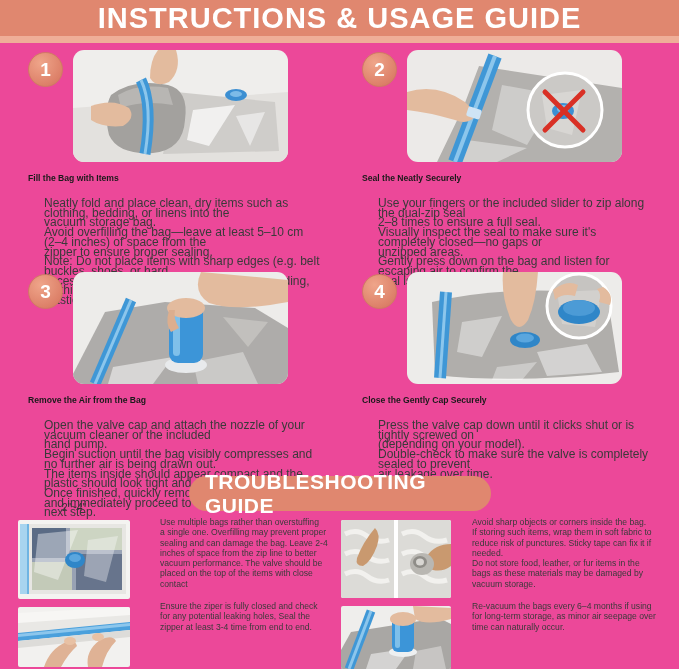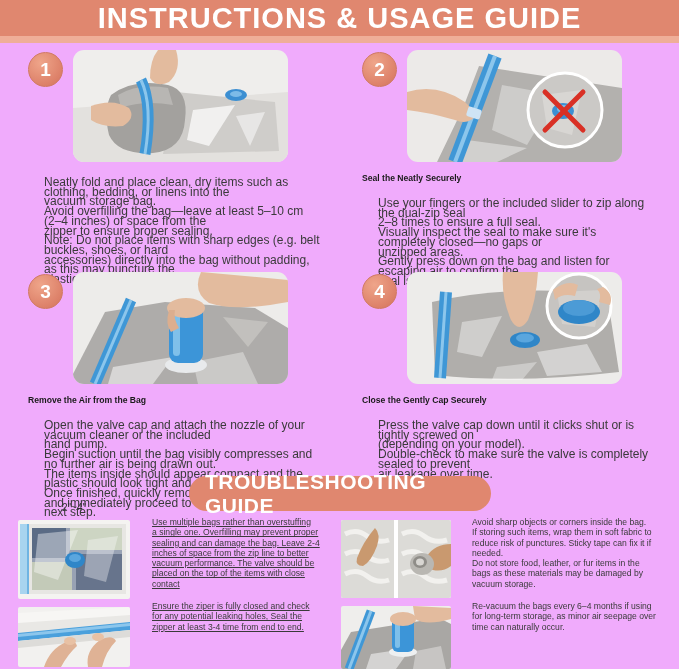--- a/index.html
+++ b/index.html
@@ -1,16 +1,16 @@
 <!DOCTYPE html>
 <html><head>
 <meta charset="utf-8">
 <style>
   html,body{margin:0;padding:0;background:#fff;}
-  .page{position:relative;width:679px;height:669px;background:#f0abfc;overflow:hidden;
+  .page{position:relative;width:679px;height:669px;background:#ec4899;overflow:hidden;
         font-family:"Liberation Sans",sans-serif;color:#3a3a3a;}
   
   .banner{position:absolute;top:0;left:0;width:679px;height:36px;background:#e0876f;
           display:flex;align-items:center;justify-content:center;}
   .banner-strip{position:absolute;top:36px;left:0;width:679px;height:7px;background:#efae98;}
   .banner h1{margin:0;font-size:29px;font-weight:bold;color:#fff;letter-spacing:1px;}
   
   .step{position:absolute;width:308px;}
   .s1{left:28px;top:50px;} .s2{left:362px;top:50px;}
   .s3{left:28px;top:272px;} .s4{left:362px;top:272px;}
@@ -29,21 +29,21 @@
         background:#e0876f;display:flex;align-items:center;justify-content:center;}
   .pill h2{margin:16px;font-size:21px;font-weight:bold;color:#fff;letter-spacing:0.5px;}
   
   .size-label{position:absolute;left:18px;top:502px;width:112px;text-align:center;
               font-size:10px;color:#333;}
   .bimg{position:absolute;border-radius:2px;overflow:hidden;}
   .bimg svg{display:block;}
   .b1{left:18px;top:520px;} .b2{left:18px;top:607px;}
   .b3{left:341px;top:520px;} .b4{left:341px;top:606px;}
   .tips{position:absolute;top:517px;}
-  .tips-left{left:152px;width:196px;text-decoration:underline;}
+  .tips-left{left:160px;width:196px;}
   .tips-right{left:472px;width:206px;}
   .tips p{margin:0;font-size:8.6px;line-height:10.3px;white-space:pre-line;}
   .tips p.tip2{margin-top:12px;}
 </style>
 </head>
 <body>
 
 <div class="page">
 
   <div class="banner">
@@ -65,20 +65,21 @@
           <ellipse cx="163" cy="44" rx="6" ry="3" fill="#7dbbe8"></ellipse>
           <path d="M38 45 Q60 28 95 35 Q116 40 112 70 Q110 100 80 103 Q45 105 36 85 Q30 60 38 45 Z" fill="#a3a19e"></path>
           <path d="M45 45 Q65 33 95 38 L100 55 Q70 50 48 58 Z" fill="#b8b6b3"></path>
           <path d="M68 30 Q80 55 72 104" stroke="#3f97d6" stroke-width="11" fill="none"></path>
           <path d="M68 30 Q80 55 72 104" stroke="#8cc6ec" stroke-width="3" fill="none"></path>
           <path d="M85 0 L103 0 Q109 20 96 32 Q83 38 77 28 Q77 10 85 0 Z" fill="#e3bb9e"></path>
           <path d="M18 56 Q40 48 56 58 Q63 68 50 76 Q30 78 18 70 Z" fill="#e3bb9e"></path>
         </svg>
       </div>
     </div>
+    <h3>Fill the Bag with Items</h3>
     <p>Neatly fold and place clean, dry items such as clothing, bedding, or linens into the
 vacuum storage bag.
 Avoid overfilling the bag—leave at least 5–10 cm (2–4 inches) of space from the
 zipper to ensure proper sealing.
 Note: Do not place items with sharp edges (e.g. belt buckles, shoes, or hard
 accessories) directly into the bag without padding, as this may puncture the
 plastic.</p>
   </div>
 
   <div class="step s2">

